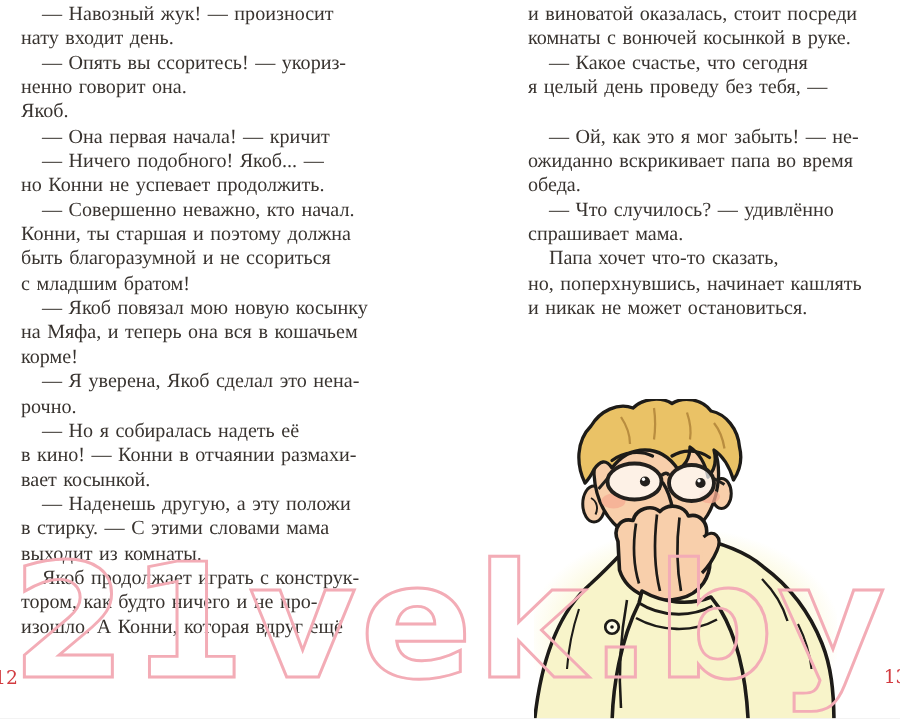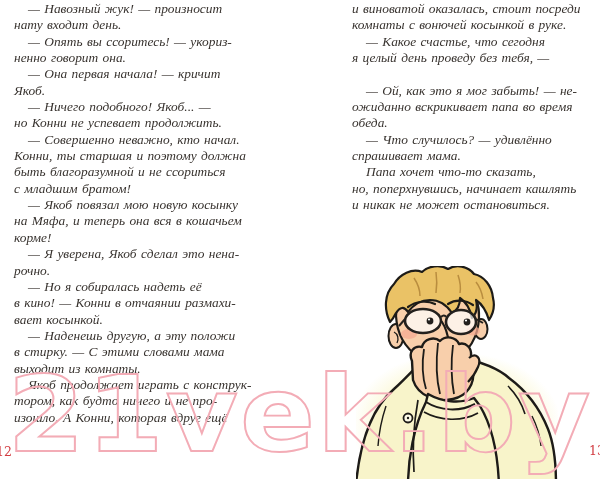--- a/index.html
+++ b/index.html
@@ -1,20 +1,20 @@
 <!DOCTYPE html>
 <html><head>
 <meta charset="utf-8">
 <style>
   html,body{margin:0;padding:0;background:#e9e9e9;}
   .spread{
     position:relative;width:600px;height:479px;background:#ffffff;
     overflow:hidden;font-family:"Liberation Serif","DejaVu Serif",serif;
   }
-  .page-text{position:absolute;top:1px;color:#38332f;font-size:13.4px;word-spacing:1px;font-style:italic;}
+  .page-text{position:absolute;top:1px;color:#38332f;font-size:13.4px;word-spacing:1px;}
   .page-text.left{left:14px;width:250px;}
   .page-text.right{left:352px;width:232px;}
   .line{height:16.35px;line-height:16.35px;white-space:nowrap;}
   .line.indent{padding-left:14px;}
   .spacer{height:16.35px;}
   .pgnum{
     position:absolute;color:#d23b40;font-size:12.5px;line-height:14px;
     font-family:"DejaVu Serif",serif;
   }
   .pgnum.left-num{left:-4px;top:445px;}
@@ -29,22 +29,22 @@
 </head>
 <body>
 
 <div class="spread">
 
   <div class="page-text left" id="left-lines">
       <div class="line indent">— Навозный жук! — произносит</div>
       <div class="line">нату входит день.</div>
       <div class="line indent">— Опять вы ссоритесь! — укориз-</div>
       <div class="line">ненно говорит она.</div>
+      <div class="line">Якоб.</div>
       <div class="line indent">— Она первая начала! — кричит</div>
-      <div class="line">Якоб.</div>
       <div class="line indent">— Ничего подобного! Якоб... —</div>
       <div class="line">но Конни не успевает продолжить.</div>
       <div class="line indent">— Совершенно неважно, кто начал.</div>
       <div class="line">Конни, ты старшая и поэтому должна</div>
       <div class="line">быть благоразумной и не ссориться</div>
       <div class="line">с младшим братом!</div>
       <div class="line indent">— Якоб повязал мою новую косынку</div>
       <div class="line">на Мяфа, и теперь она вся в кошачьем</div>
       <div class="line">корме!</div>
       <div class="line indent">— Я уверена, Якоб сделал это нена-</div>

